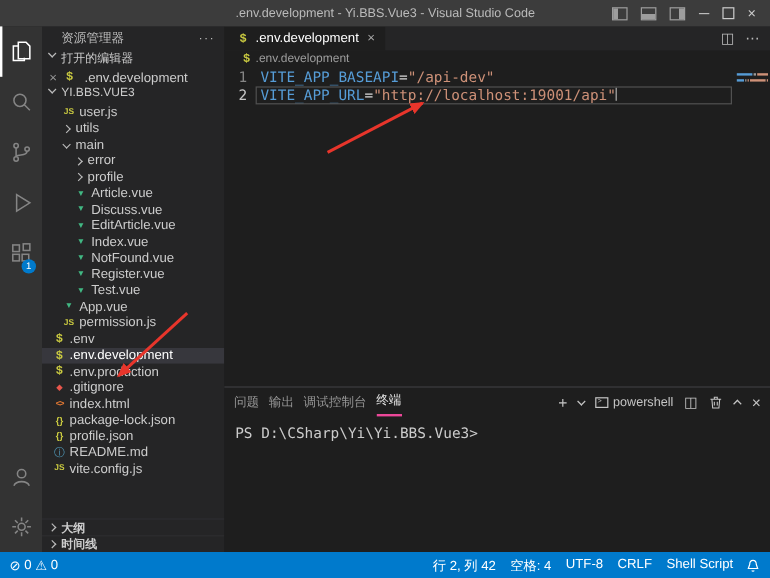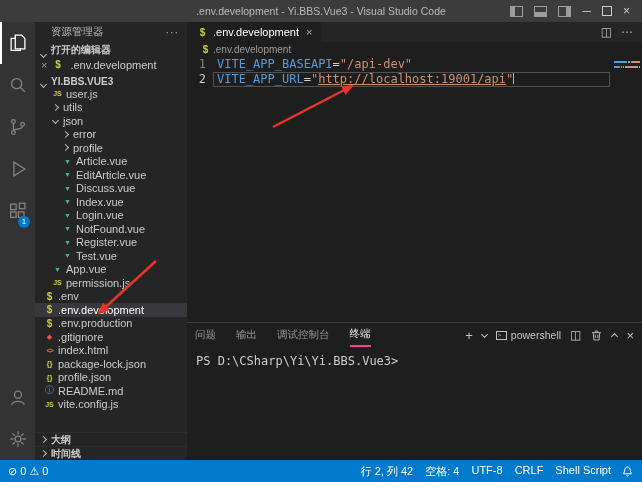--- a/index.html
+++ b/index.html
@@ -25,21 +25,21 @@
 .ab-item{width:35px;height:42px;display:flex;align-items:center;justify-content:center;position:relative;color:#858585;cursor:pointer;border-left:2px solid transparent;border-right:2px solid transparent}
 .ab-item.active{color:#fff;border-left:2px solid #fff}
 .ab-item svg{stroke:currentColor;fill:none;stroke-width:1.4}
 .ab-spacer{flex:1}
 .badge{position:absolute;right:3px;bottom:4px;background:var(--c-accent,#007acc);color:#fff;font-size:8px;min-width:12px;height:12px;line-height:12px;text-align:center;border-radius:7px}
 
 
 .sidebar{width:152px;background:#252526;display:flex;flex-direction:column;flex-shrink:0;overflow:hidden}
 .sb-header{height:20px;display:flex;align-items:center;padding:0 8px 0 16px;color:#bbb;font-size:10.5px}
 .sb-more{margin-left:auto;cursor:pointer;color:#bbb;letter-spacing:1px}
-.sb-sec{height:15px;display:flex;align-items:flex-end;padding-left:4px;font-weight:bold;font-size:10px;color:#ccc;cursor:pointer}
+.sb-sec{height:15px;display:flex;align-items:flex-start;padding-left:4px;font-weight:normal;font-size:10px;color:#ccc;cursor:pointer}
 .oe-row{height:15px;display:flex;align-items:center;padding-left:6px;gap:4px;cursor:pointer}
 .oe-close{color:#999;font-size:11px;cursor:pointer}
 .chev{width:5px;height:5px;border-right:1px solid #bbb;border-bottom:1px solid #bbb;display:inline-block;flex-shrink:0;margin:0 5px 0 2px}
 .chev.right{transform:rotate(-45deg)}
 .chev.down{transform:rotate(45deg)}
 .tree-row{height:13.5px;display:flex;align-items:center;cursor:pointer;color:#ccc;white-space:nowrap}
 .tree-row.lvl1{padding-left:8px}
 .tree-row.lvl2{padding-left:16px}
 .tree-row.lvl3{padding-left:26px}
 .tree-row.selected{background:#37373d;color:#fff}
@@ -67,33 +67,33 @@
 .breadcrumb .ficon{width:11px}
 .code-area{flex:1;position:relative;overflow:hidden;padding-top:1px}
 .code-row{display:flex;height:15px;line-height:15px;font-family:"DejaVu Sans Mono",monospace;font-size:12px}
 .gutter{width:26px;text-align:right;padding-right:7px;color:#858585;flex-shrink:0}
 .code-row.cur .gutter{color:#c6c6c6}
 .code-text{flex:1;margin-right:32px;padding-left:4px;white-space:pre}
 .code-text.current{outline:1px solid #515151;outline-offset:-1px}
 .tok-key{color:var(--c-key,#569cd6)}
 .tok-op{color:#d4d4d4}
 .tok-string{color:var(--c-string,#ce9178)}
-.tok-string-link{color:var(--c-string,#ce9178);text-decoration:underline}
+.tok-string-link{color:var(--c-string,#ce9178);}
 .caret{display:inline-block;width:1px;height:11px;background:#aeafad;vertical-align:-1px}
 .minimap{position:absolute;top:2px;right:0;width:30px;bottom:0;padding:3px 2px 0 2px}
 .mm-row{display:flex;gap:1px;margin-bottom:3px}
 .mm-bar{height:2px}
 .mm-key{background:var(--c-key,#569cd6)}
 .mm-op{background:#9a9a9a}
 .mm-string,.mm-string-link{background:var(--c-string,#ce9178)}
 
 
 .panel{height:138px;border-top:1px solid #3e3e42;display:flex;flex-direction:column}
 .panel-head{height:24px;display:flex;align-items:center;padding:0 8px;flex-shrink:0}
-.panel-tabs{display:flex;gap:20px;height:100%;align-items:stretch}
+.panel-tabs{display:flex;gap:8px;height:100%;align-items:stretch}
 .panel-tab{color:#969696;font-size:10.5px;display:flex;align-items:center;cursor:pointer;border-bottom:1px solid transparent}
 .panel-tab.active{color:#e7e7e7;border-bottom:2px solid #ec4899}
 .panel-actions{margin-left:auto;display:flex;align-items:center;gap:9px;color:#c5c5c5}
 .pa{cursor:pointer;display:flex;align-items:center}
 .pa svg{stroke:#c5c5c5;fill:none;stroke-width:1.1}
 .pa-plus{font-size:13px}
 .pa-shell{display:flex;align-items:center;gap:4px;font-size:10.5px;cursor:pointer}
 .term-ico{width:11px;height:9px;border:1px solid #c5c5c5;font-size:6px;line-height:7px;padding-left:1px;display:inline-block}
 .pchev{width:5px;height:5px;border-right:1px solid #c5c5c5;border-bottom:1px solid #c5c5c5;display:inline-block}
 .pchev.down{transform:rotate(45deg);margin-top:-2px}
@@ -204,49 +204,45 @@
         <div class="tree-row lvl2">
           <span class="ficon fi-js">JS</span>
           <span class="tree-label">user.js</span>
         </div>
         <div class="tree-row lvl2">
           <span class="chev right"></span>
           <span class="tree-label">utils</span>
         </div>
         <div class="tree-row lvl2">
           <span class="chev down"></span>
-          <span class="tree-label">json</span>
+          <span class="tree-label">main</span>
         </div>
         <div class="tree-row lvl3">
           <span class="chev right"></span>
           <span class="tree-label">error</span>
         </div>
         <div class="tree-row lvl3">
           <span class="chev right"></span>
           <span class="tree-label">profile</span>
         </div>
         <div class="tree-row lvl3">
           <span class="ficon fi-vue">▼</span>
           <span class="tree-label">Article.vue</span>
         </div>
         <div class="tree-row lvl3">
           <span class="ficon fi-vue">▼</span>
+          <span class="tree-label">Discuss.vue</span>
+        </div>
+        <div class="tree-row lvl3">
+          <span class="ficon fi-vue">▼</span>
           <span class="tree-label">EditArticle.vue</span>
         </div>
         <div class="tree-row lvl3">
           <span class="ficon fi-vue">▼</span>
-          <span class="tree-label">Discuss.vue</span>
-        </div>
-        <div class="tree-row lvl3">
-          <span class="ficon fi-vue">▼</span>
           <span class="tree-label">Index.vue</span>
-        </div>
-        <div class="tree-row lvl3">
-          <span class="ficon fi-vue">▼</span>
-          <span class="tree-label">Login.vue</span>
         </div>
         <div class="tree-row lvl3">
           <span class="ficon fi-vue">▼</span>
           <span class="tree-label">NotFound.vue</span>
         </div>
         <div class="tree-row lvl3">
           <span class="ficon fi-vue">▼</span>
           <span class="tree-label">Register.vue</span>
         </div>
         <div class="tree-row lvl3">

